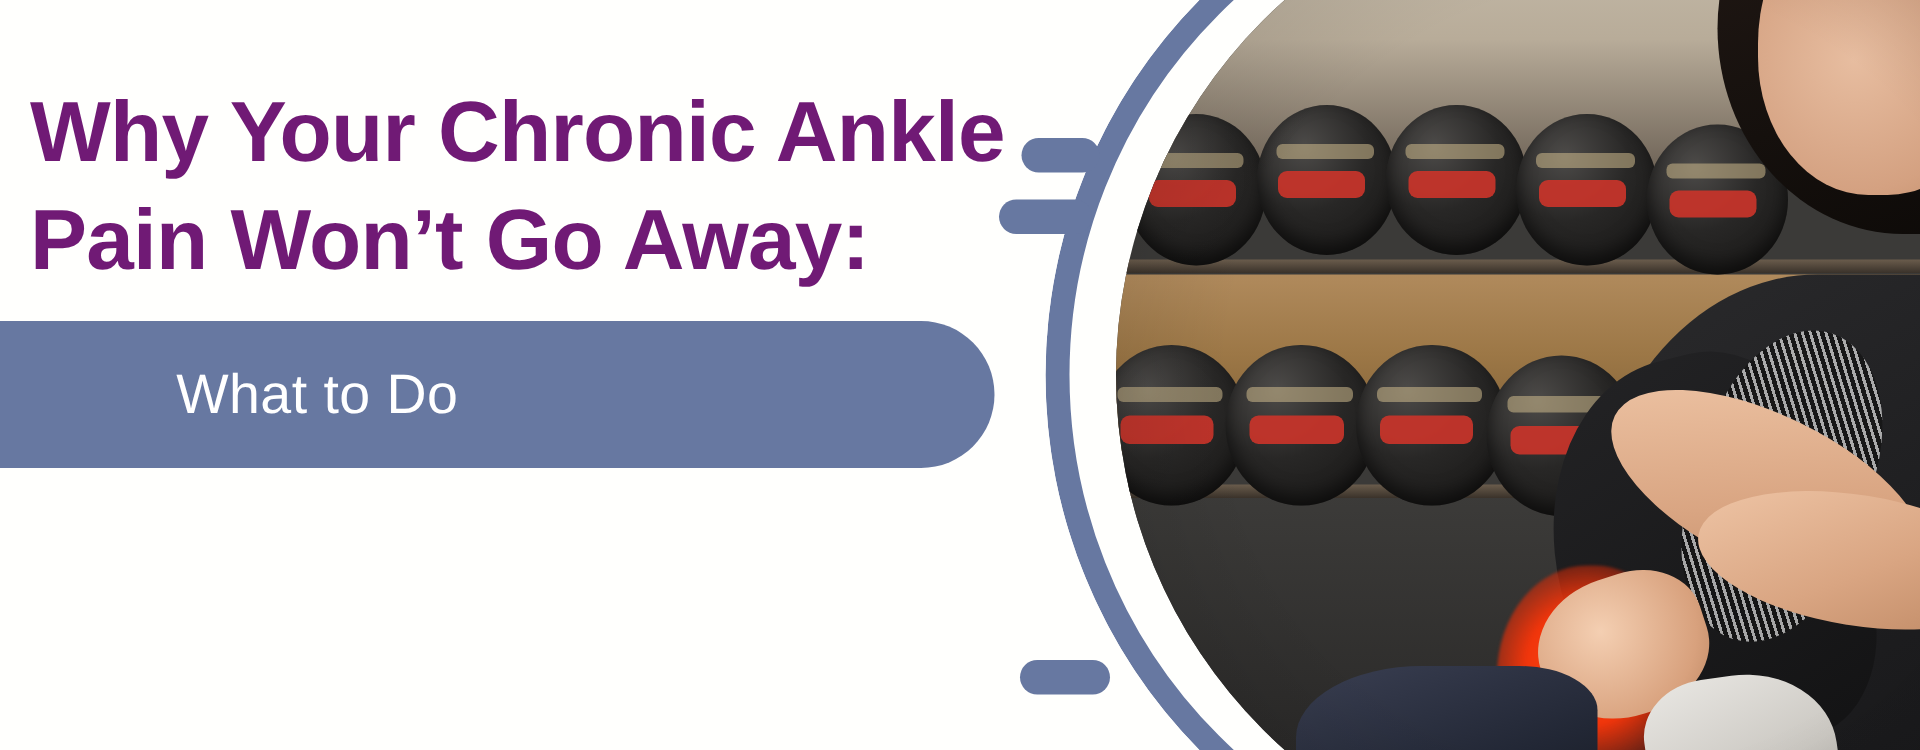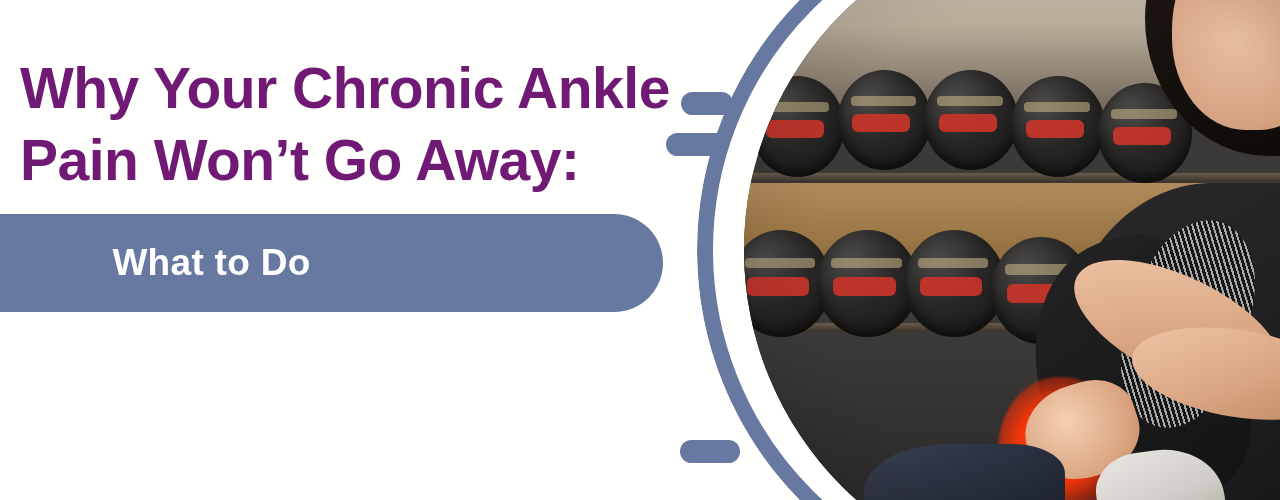--- a/index.html
+++ b/index.html
@@ -44,21 +44,21 @@
     background: #6778a1;
     border-top-right-radius: 49px;
     border-bottom-right-radius: 49px;
     display: flex;
     align-items: center;
     justify-content: center;
   }
   .ribbon-label {
     color: #ffffff;
     font-size: 37px;
-    font-weight: bold;
+    font-weight: normal;
     letter-spacing: 0.3px;
     transform: translateX(-120px);
   }
 
   .bullets {
     position: absolute;
     left: 62px;
     top: 352px;
     margin: 0;
     padding: 0;

